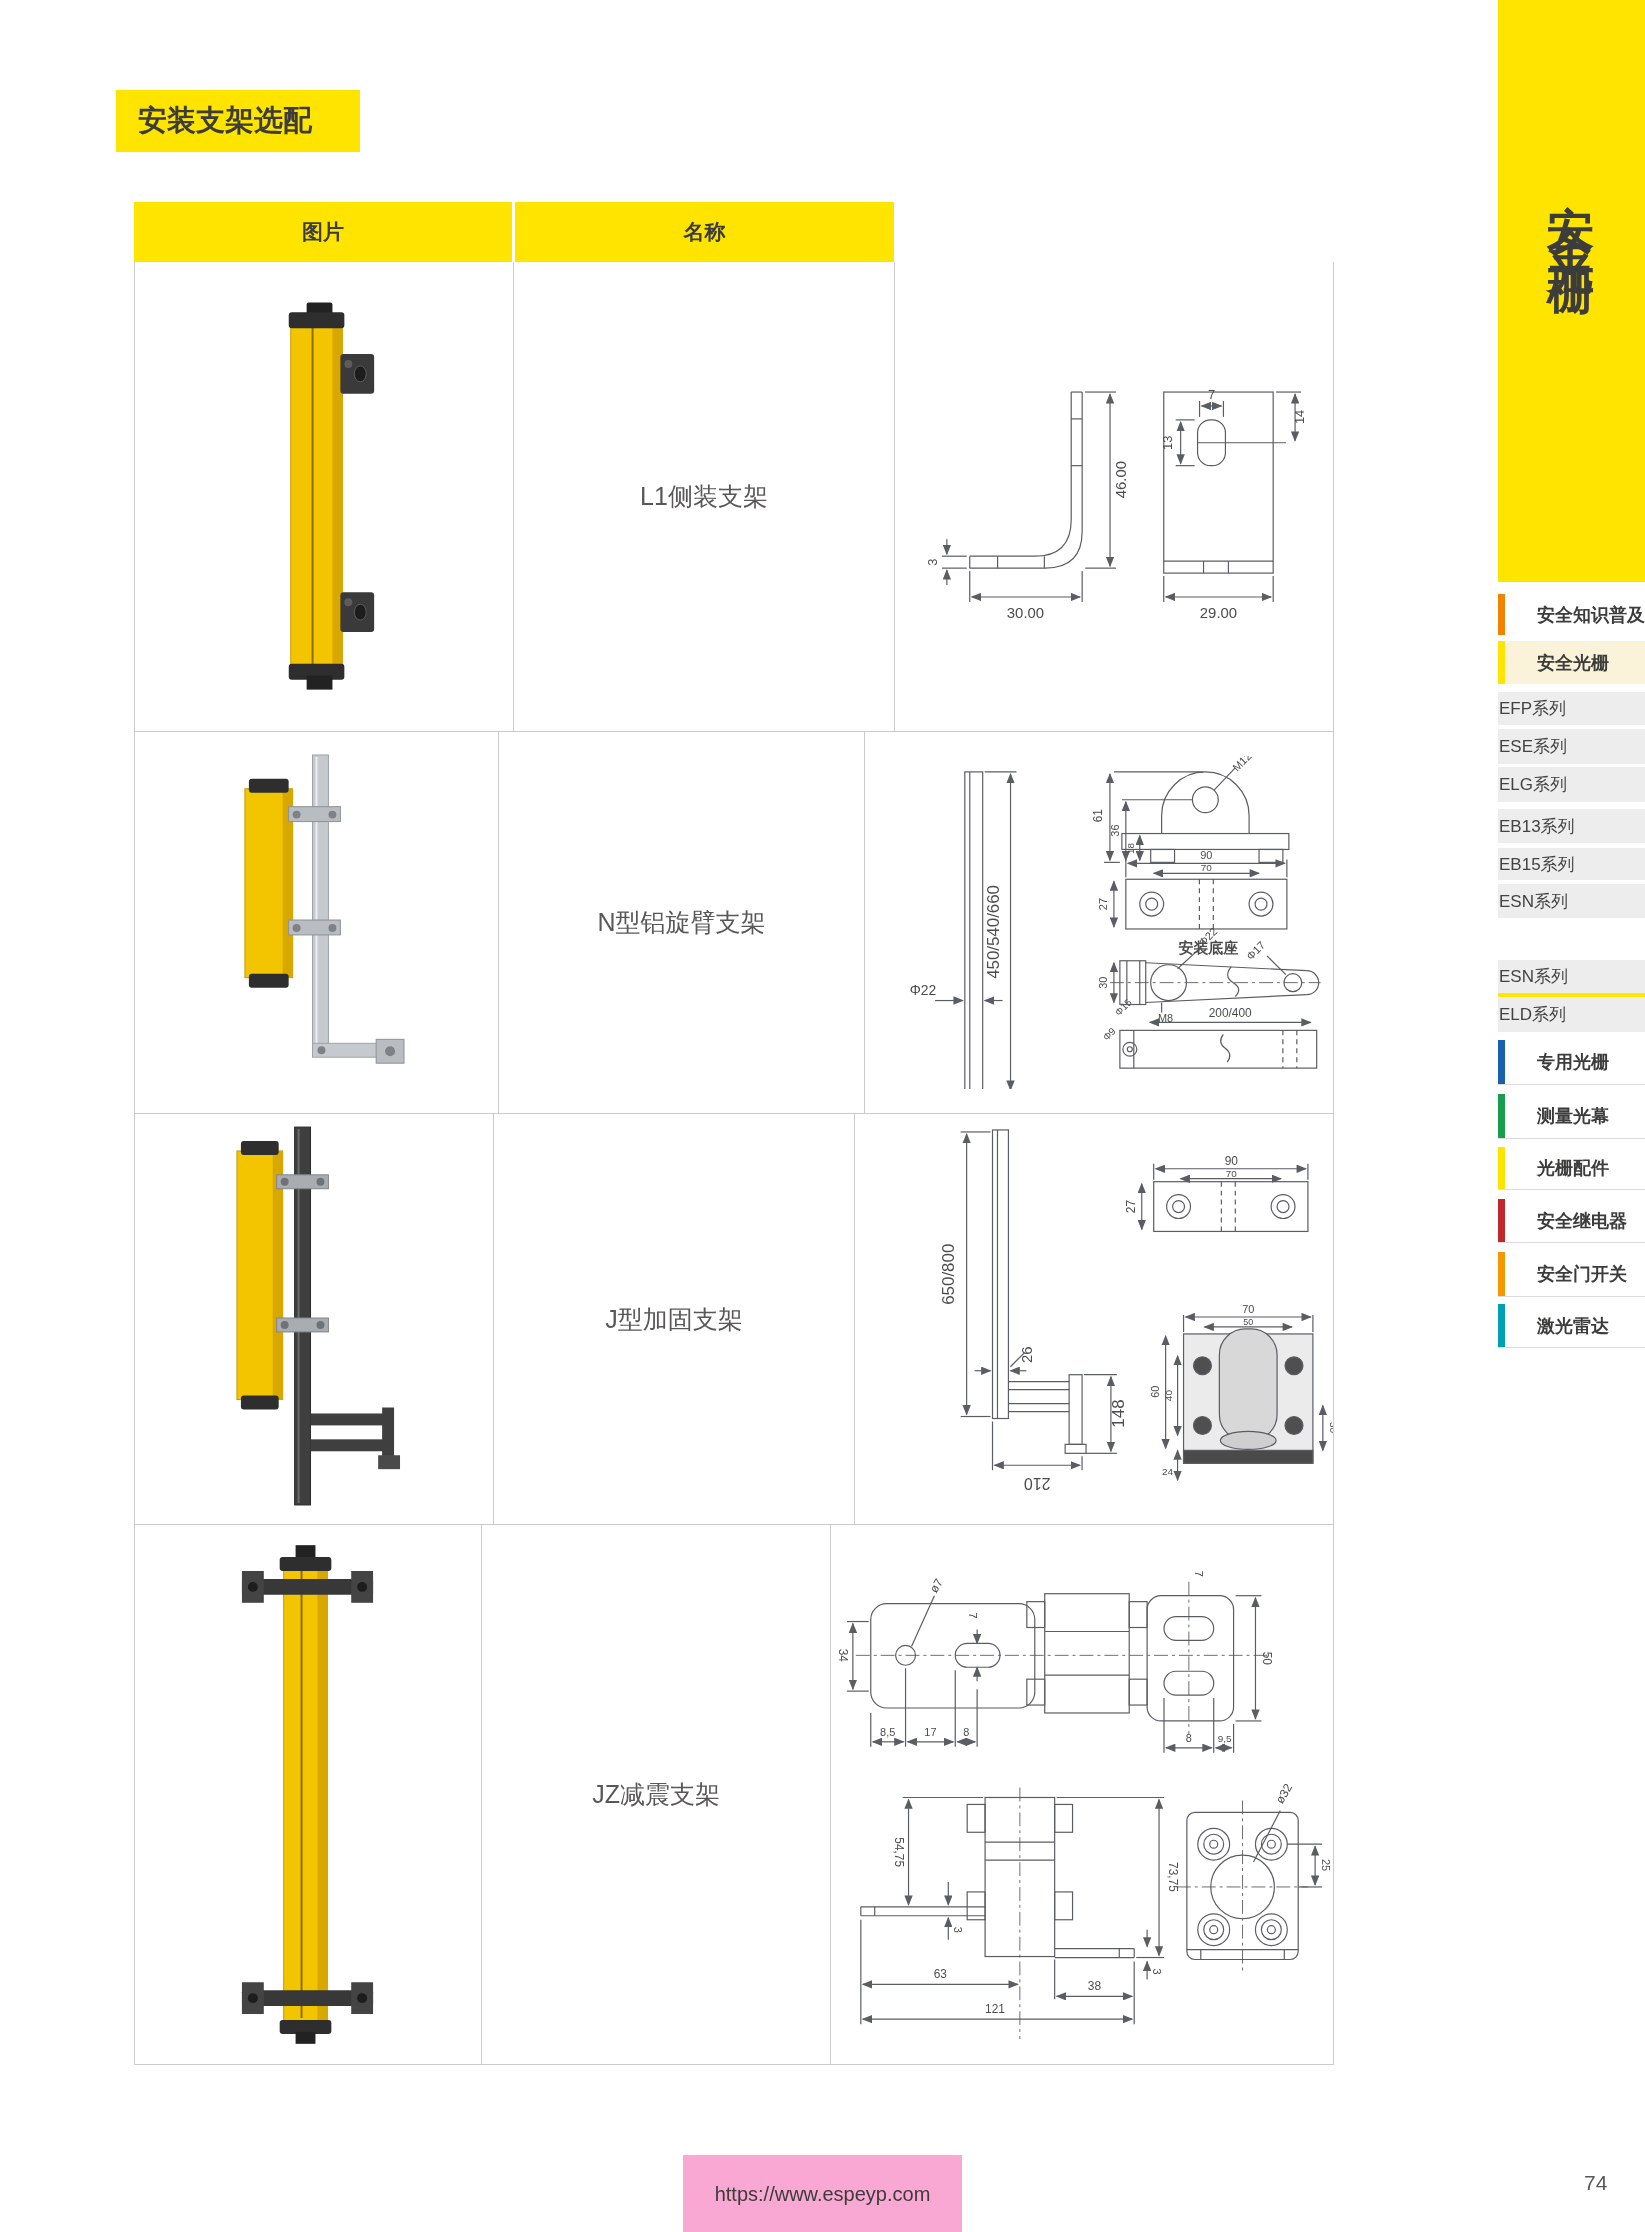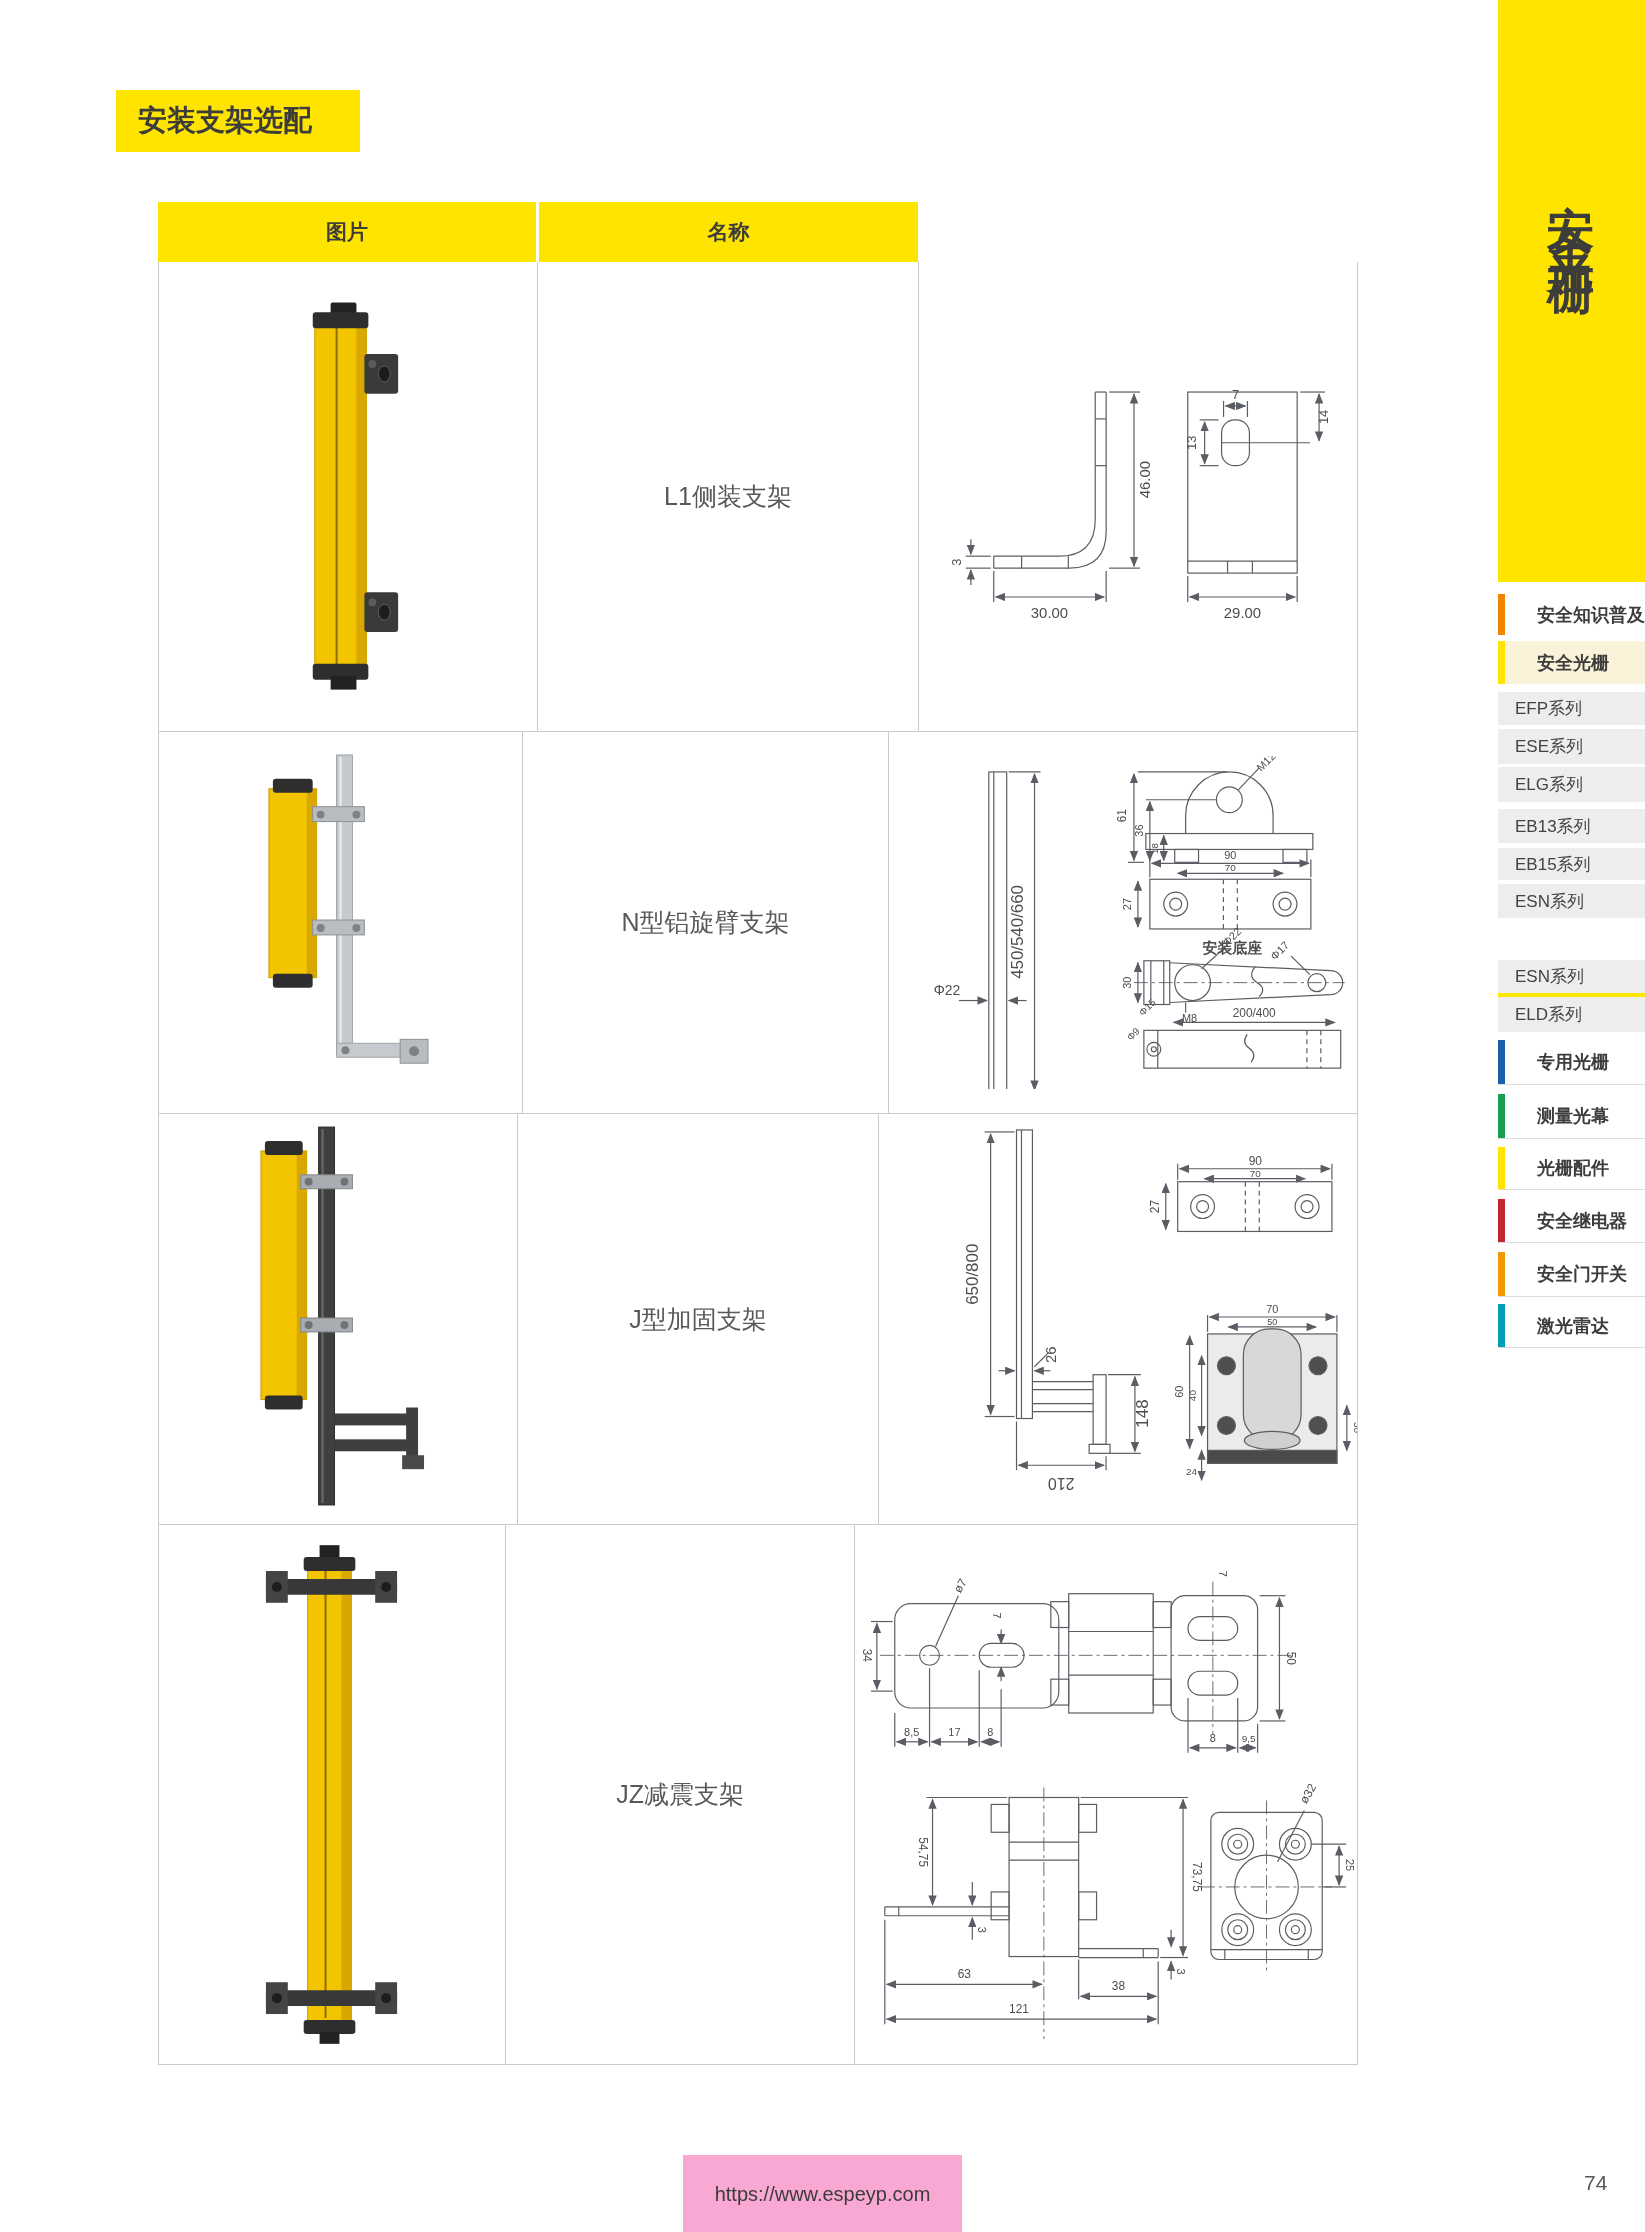--- a/index.html
+++ b/index.html
@@ -4,21 +4,21 @@
 <style>
   html,body{margin:0;padding:0;}
   body{width:1646px;height:2233px;position:relative;background:#ffffff;
        font-family:"Liberation Sans",sans-serif;color:#3C3C3B;overflow:hidden;}
   .abs{position:absolute;}
   
   .title-box{left:116px;top:90px;width:244px;height:62px;background:#FFE400;
              display:flex;align-items:center;padding-left:22px;box-sizing:border-box;
              font-size:29px;font-weight:bold;color:#3C3C3B;}
   
-  .tbl{left:126px;top:202px;width:1200px;padding-left:32px;}
+  .tbl{left:102px;top:202px;width:1200px;padding-left:32px;}
   .thead{display:flex;gap:3px;height:60px;background:#fff;}
   .th{background:#FFE400;display:flex;align-items:center;justify-content:center;
       font-size:21px;font-weight:bold;color:#3C3C3B;}
   .th.c1{width:378px}.th.c2{width:379px}.th.c3{flex:1}
   .tbody{border:1px solid #CBCBCB;border-top:none;}
   .trow{display:flex;border-bottom:1px solid #CBCBCB;}
   .trow:last-child{border-bottom:none;}
   .td{display:flex;align-items:center;justify-content:center;box-sizing:border-box;
       border-right:1px solid #CBCBCB;}
   .td:last-child{border-right:none;}
@@ -29,21 +29,21 @@
   
   .side-title{left:1498px;top:0;width:147px;height:582px;background:#FFE400;
               display:flex;justify-content:center;}
   .side-title span{writing-mode:vertical-rl;font-size:47px;font-weight:bold;
                    letter-spacing:21px;color:#3C3C3B;margin-top:167px;}
   .side-item{left:1498px;width:147px;box-sizing:border-box;display:flex;align-items:center;gap:21px;}
   .side-section{background:#fff;}
   .side-section .bar{width:7px;align-self:stretch;flex:0 0 7px;}
   .side-section .lbl{padding-left:11px;font-size:18px;font-weight:bold;color:#3C3C3B;}
   .side-section.ruled{border-bottom:1px solid #DCDCDC;}
-  .side-series{background:#EDEDED;padding-left:17px;font-size:17px;color:#434343;}
+  .side-series{background:#EDEDED;padding-left:1px;font-size:17px;color:#434343;}
   .side-series.active{background:#FFE600;}
   
   .footer-box{left:683px;top:2155px;width:279px;height:78px;background:#f9a8d4;
               display:flex;align-items:center;justify-content:center;font-size:20px;color:#3C3C3B;}
   .page-num{left:1584px;top:2171px;font-size:21px;color:#595757;}
 </style>
 </head>
 <body>
 
 <div class="abs title-box">安装支架选配</div>

